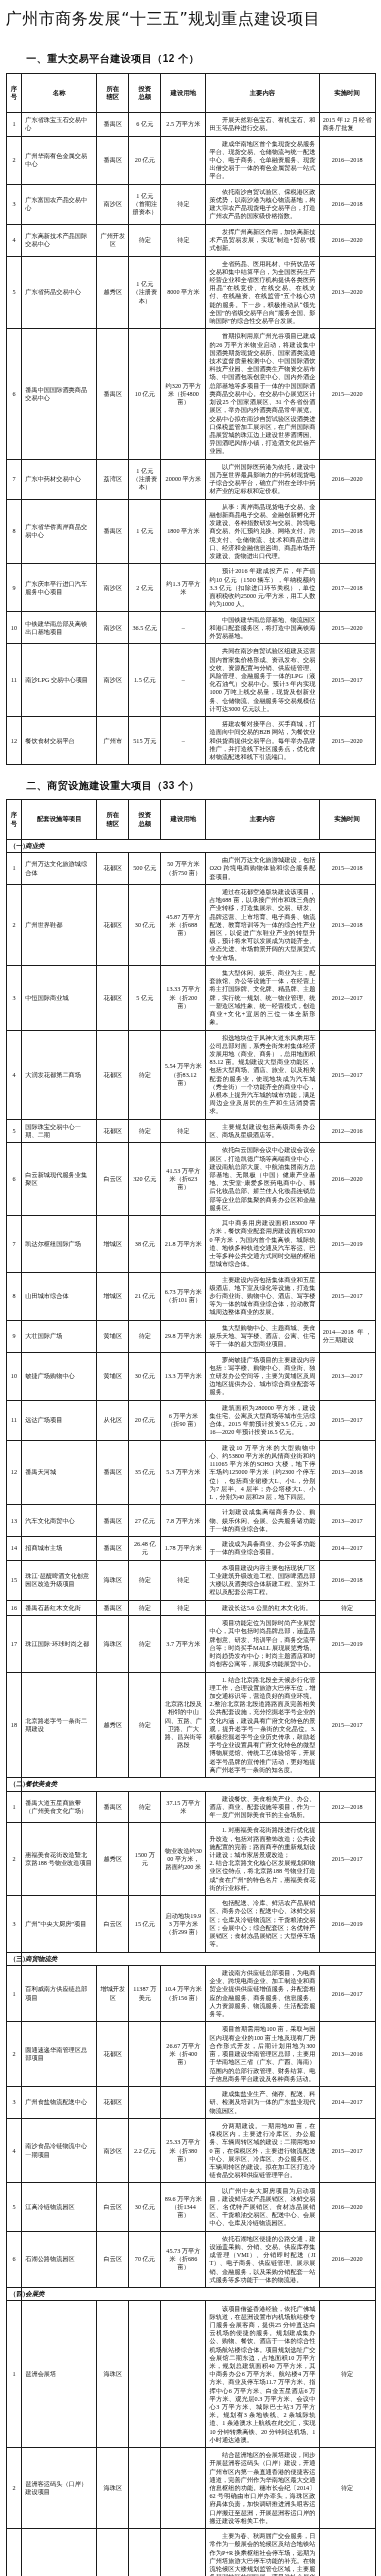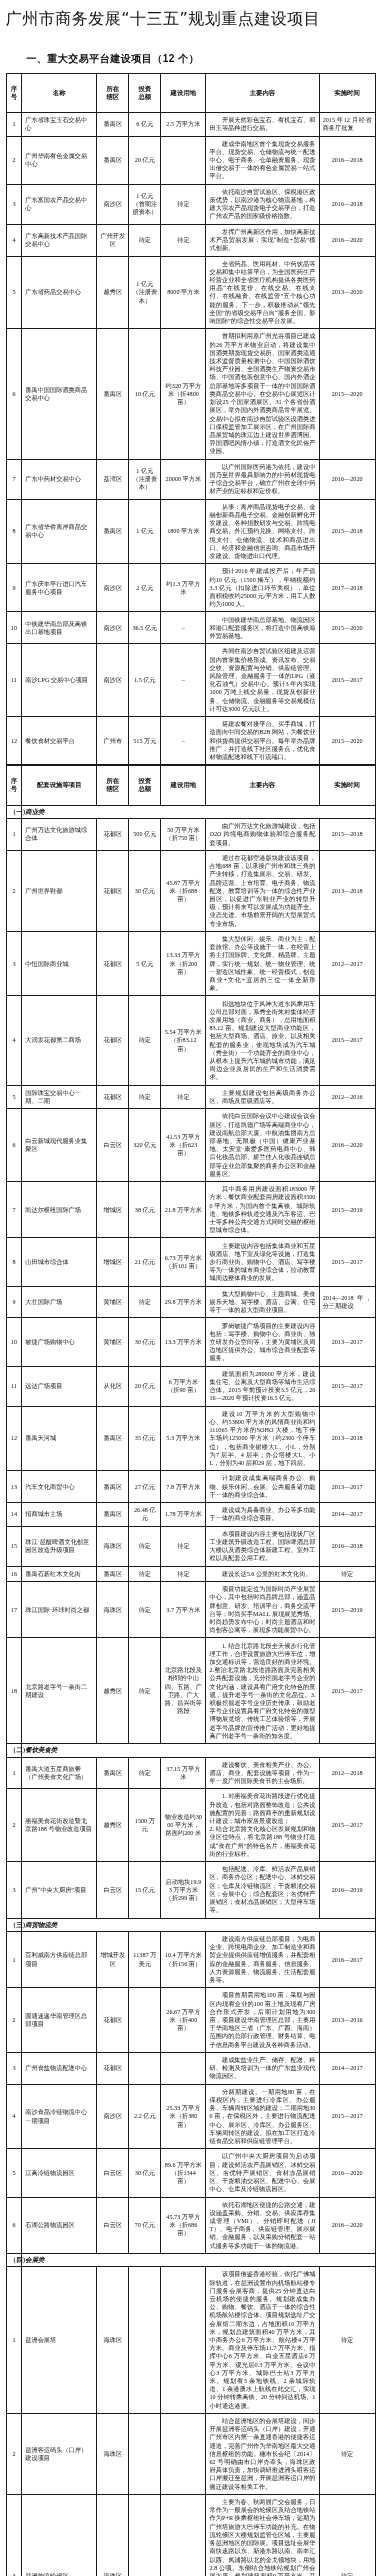--- a/index.html
+++ b/index.html
@@ -181,20 +181,21 @@
             <td class="c-seq">12</td>
             <td class="c-name">餐饮食材交易平台</td>
             <td class="c-district">广州市</td>
             <td class="c-invest">515 万元</td>
             <td class="c-land">–</td>
             <td class="c-content">搭建农餐对接平台、买手商城，打造面向中间交易的B2B 网站，为餐饮业和供货商提供交易平台。每年举办品牌推广，并打造线下社区服务点，优化食材物流配送和线下引流端口。</td>
             <td class="c-time">2015—2020</td>
           </tr>
         </tbody>
       </table>
+      <div class="section-heading">二、商贸设施建设重大项目（33 个）</div>
       <table class="proj">
         <colgroup>
           <col style="width: 15.5px;">
           <col style="width: 75px;">
           <col style="width: 32px;">
           <col style="width: 32px;">
           <col style="width: 45px;">
           <col style="width: 113px;">
           <col style="width: 56px;">
         </colgroup>

